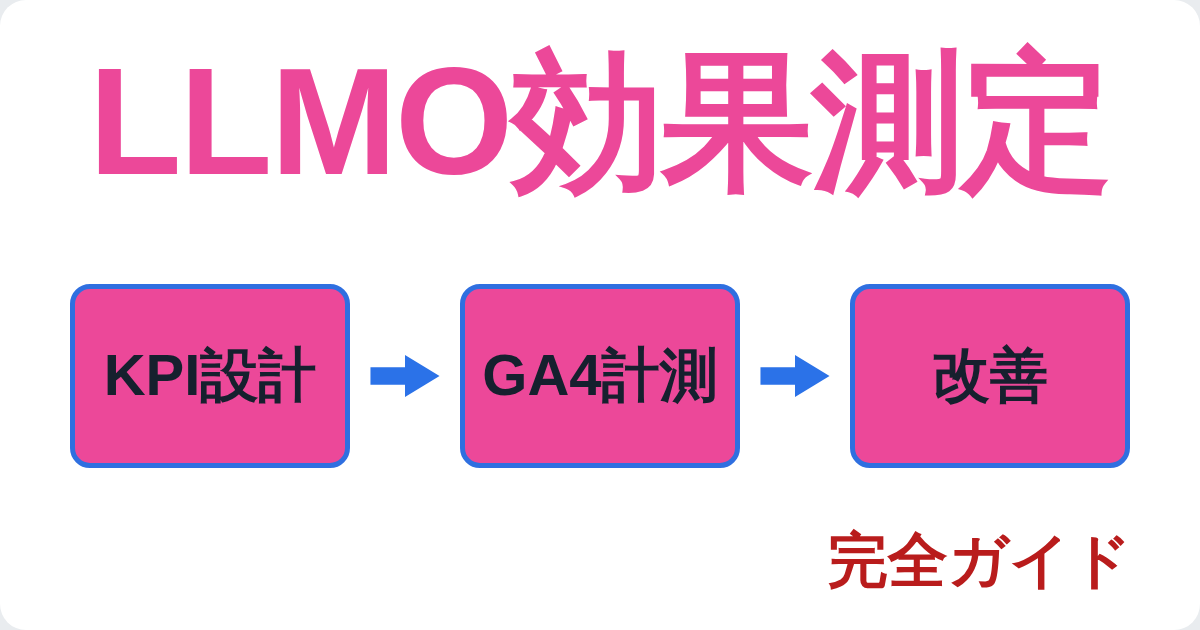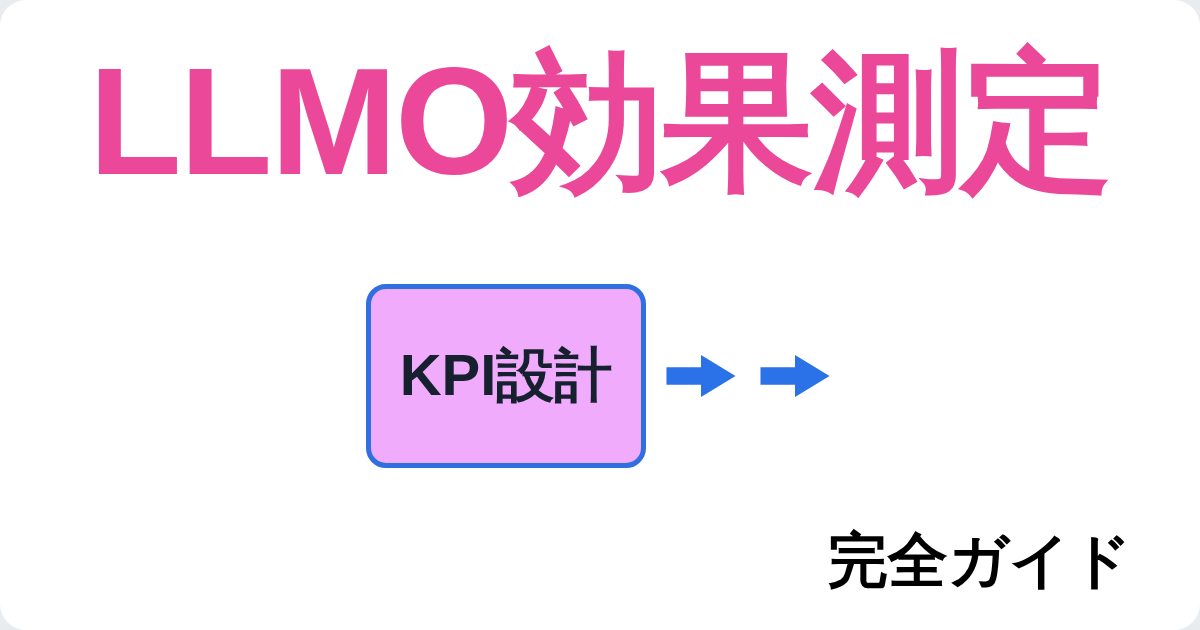--- a/index.html
+++ b/index.html
@@ -39,21 +39,21 @@
     height: 196px;
     display: flex;
     align-items: center;
     justify-content: center;
     gap: 16px;
   }
   .step-box {
     width: 280px;
     height: 184px;
     box-sizing: border-box;
-    background: #f0abfc;
+    background: #ec4899;
     border: 5px solid #2f6fe0;
     border-radius: 20px;
     display: flex;
     align-items: center;
     justify-content: center;
   }
   .step-label {
     font-size: 58px;
     font-weight: 800;
     color: #16202e;
@@ -74,21 +74,21 @@
   }
   .arrow path {
     fill: #2b72e8;
   }
   .footer {
     position: absolute;
     right: 68px;
     bottom: 28px;
     font-size: 60px;
     font-weight: 800;
-    color: #000000;
+    color: #b91c1c;
     white-space: nowrap;
   }
 </style>
 </head>
 <body>
 
 <div class="card">
 
   <div class="title">LLMO効果測定</div>
 
@@ -97,25 +97,31 @@
     <div class="step-box">
       <span class="step-label">KPI設計</span>
     </div>
 
     <div class="arrow">
       <svg viewBox="0 0 60 40" aria-hidden="true">
         <path d="M2 13 H30 V3 L58 20 L30 37 V27 H2 Z"></path>
       </svg>
     </div>
 
+    <div class="step-box">
+      <span class="step-label">GA4計測</span>
+    </div>
 
     <div class="arrow">
       <svg viewBox="0 0 60 40" aria-hidden="true">
         <path d="M2 13 H30 V3 L58 20 L30 37 V27 H2 Z"></path>
       </svg>
     </div>
 
+    <div class="step-box">
+      <span class="step-label">改善</span>
+    </div>
 
   </div>
 
   <div class="footer">完全ガイド</div>
 
 </div>
 
 </body></html>

